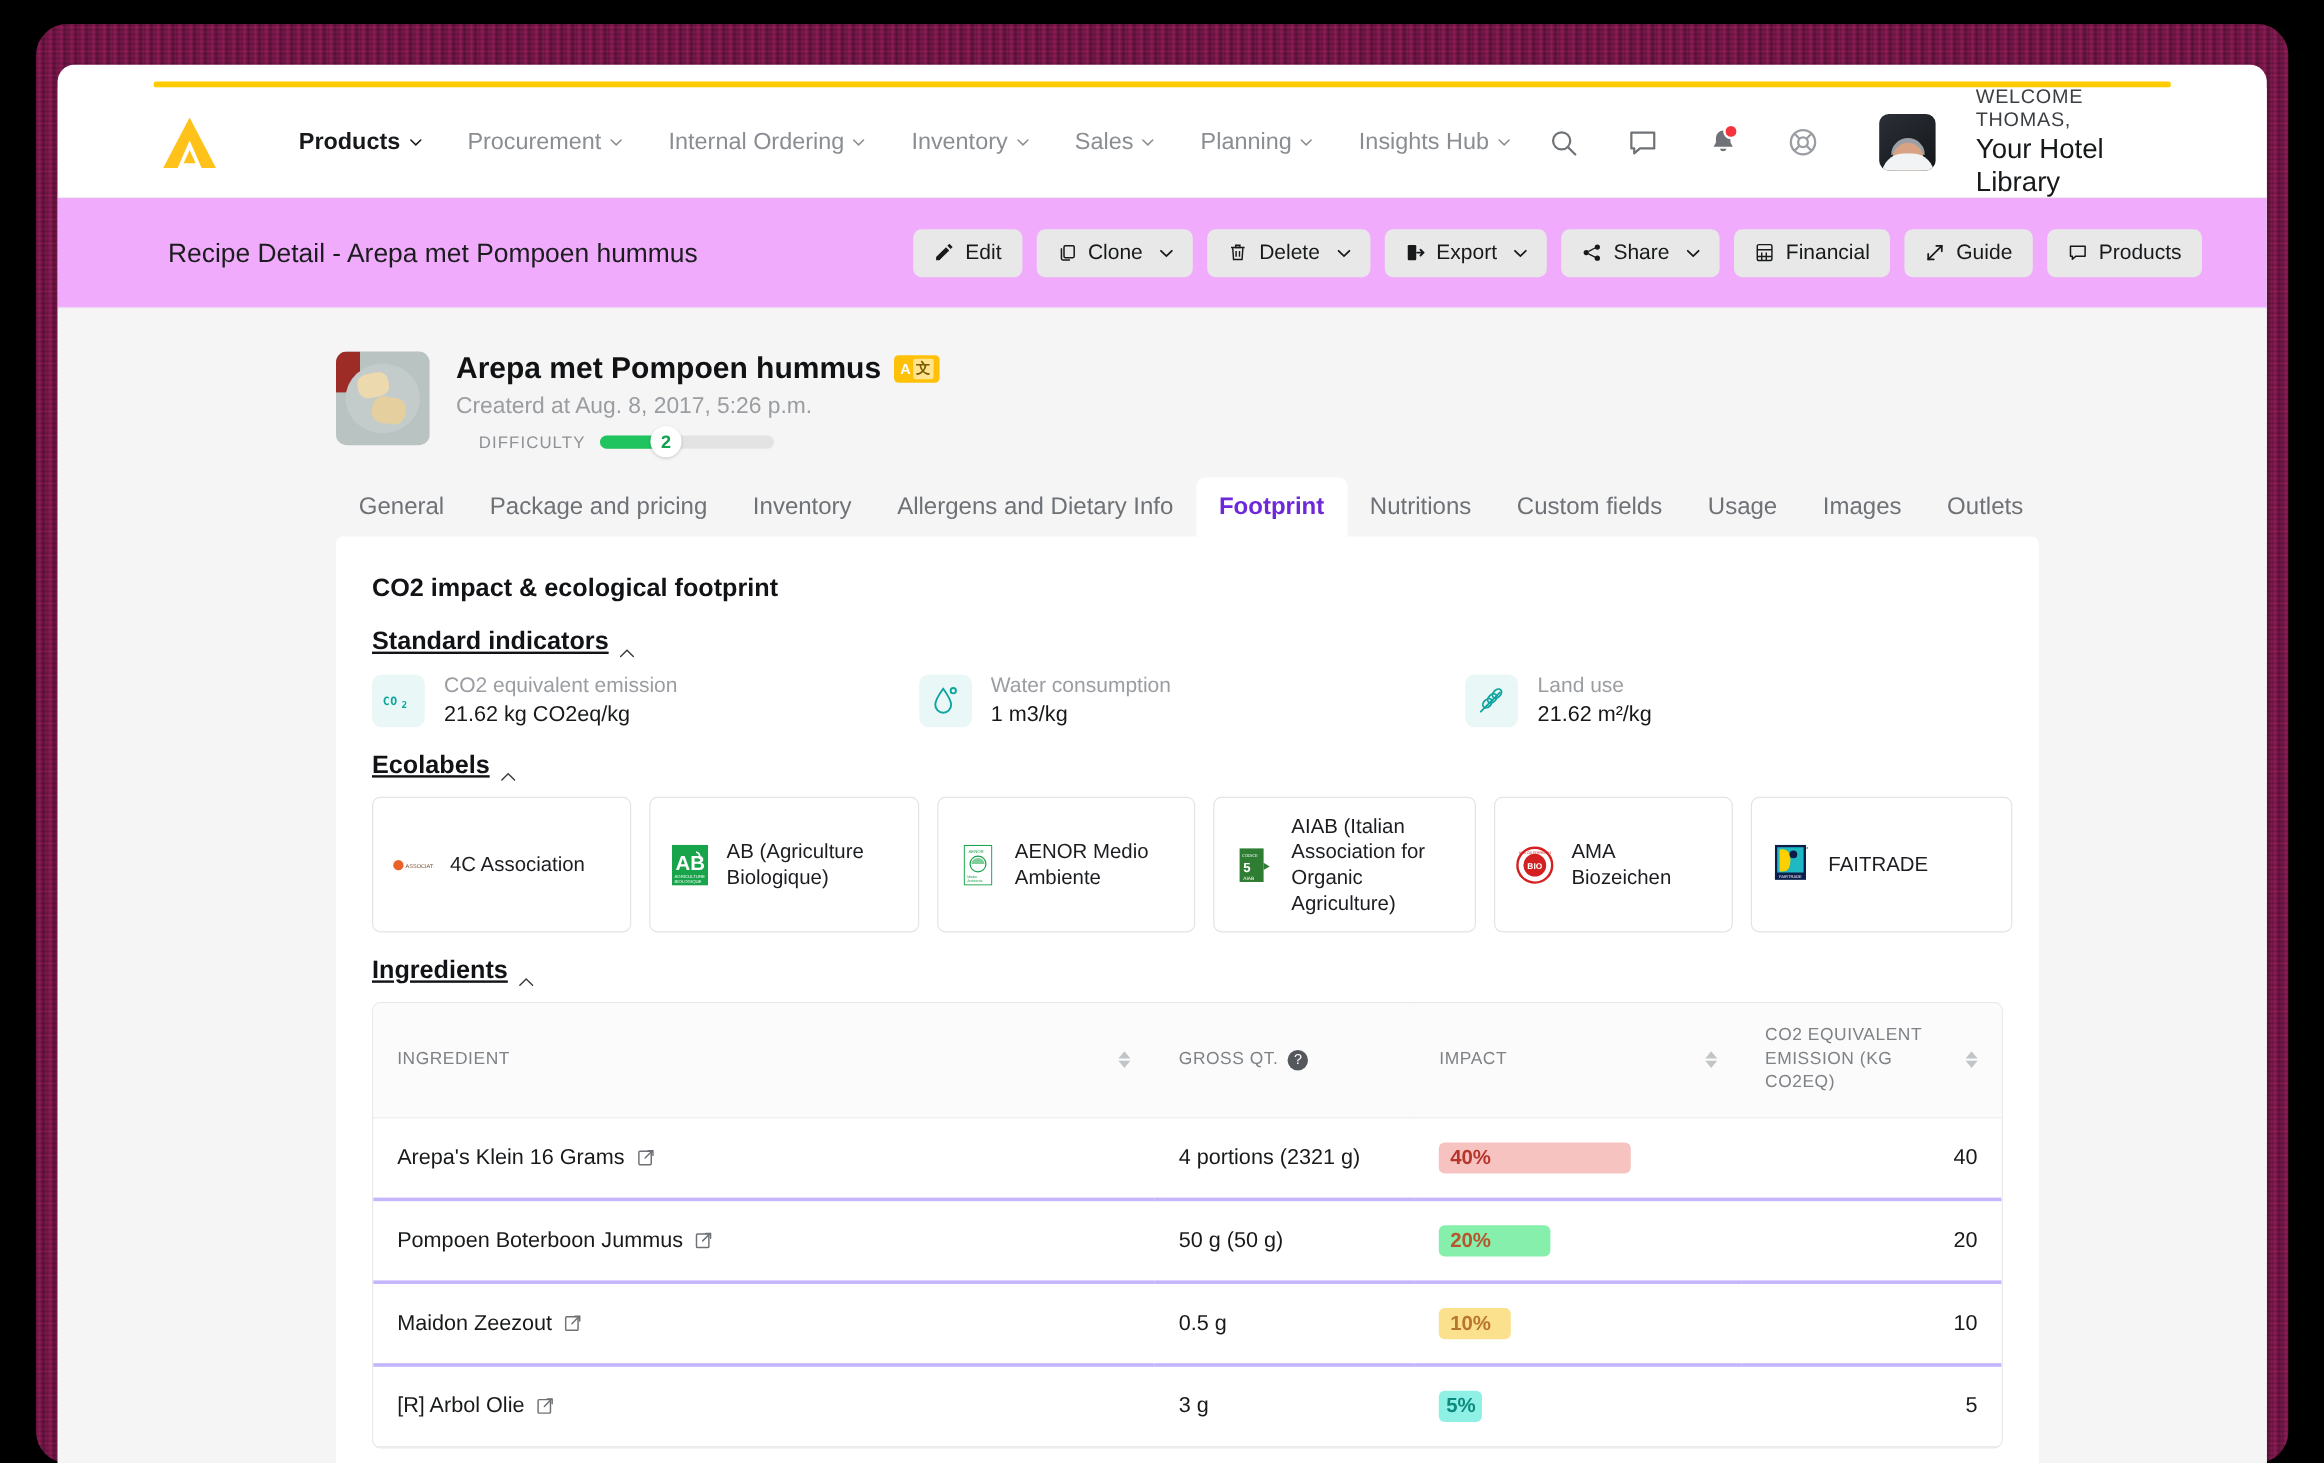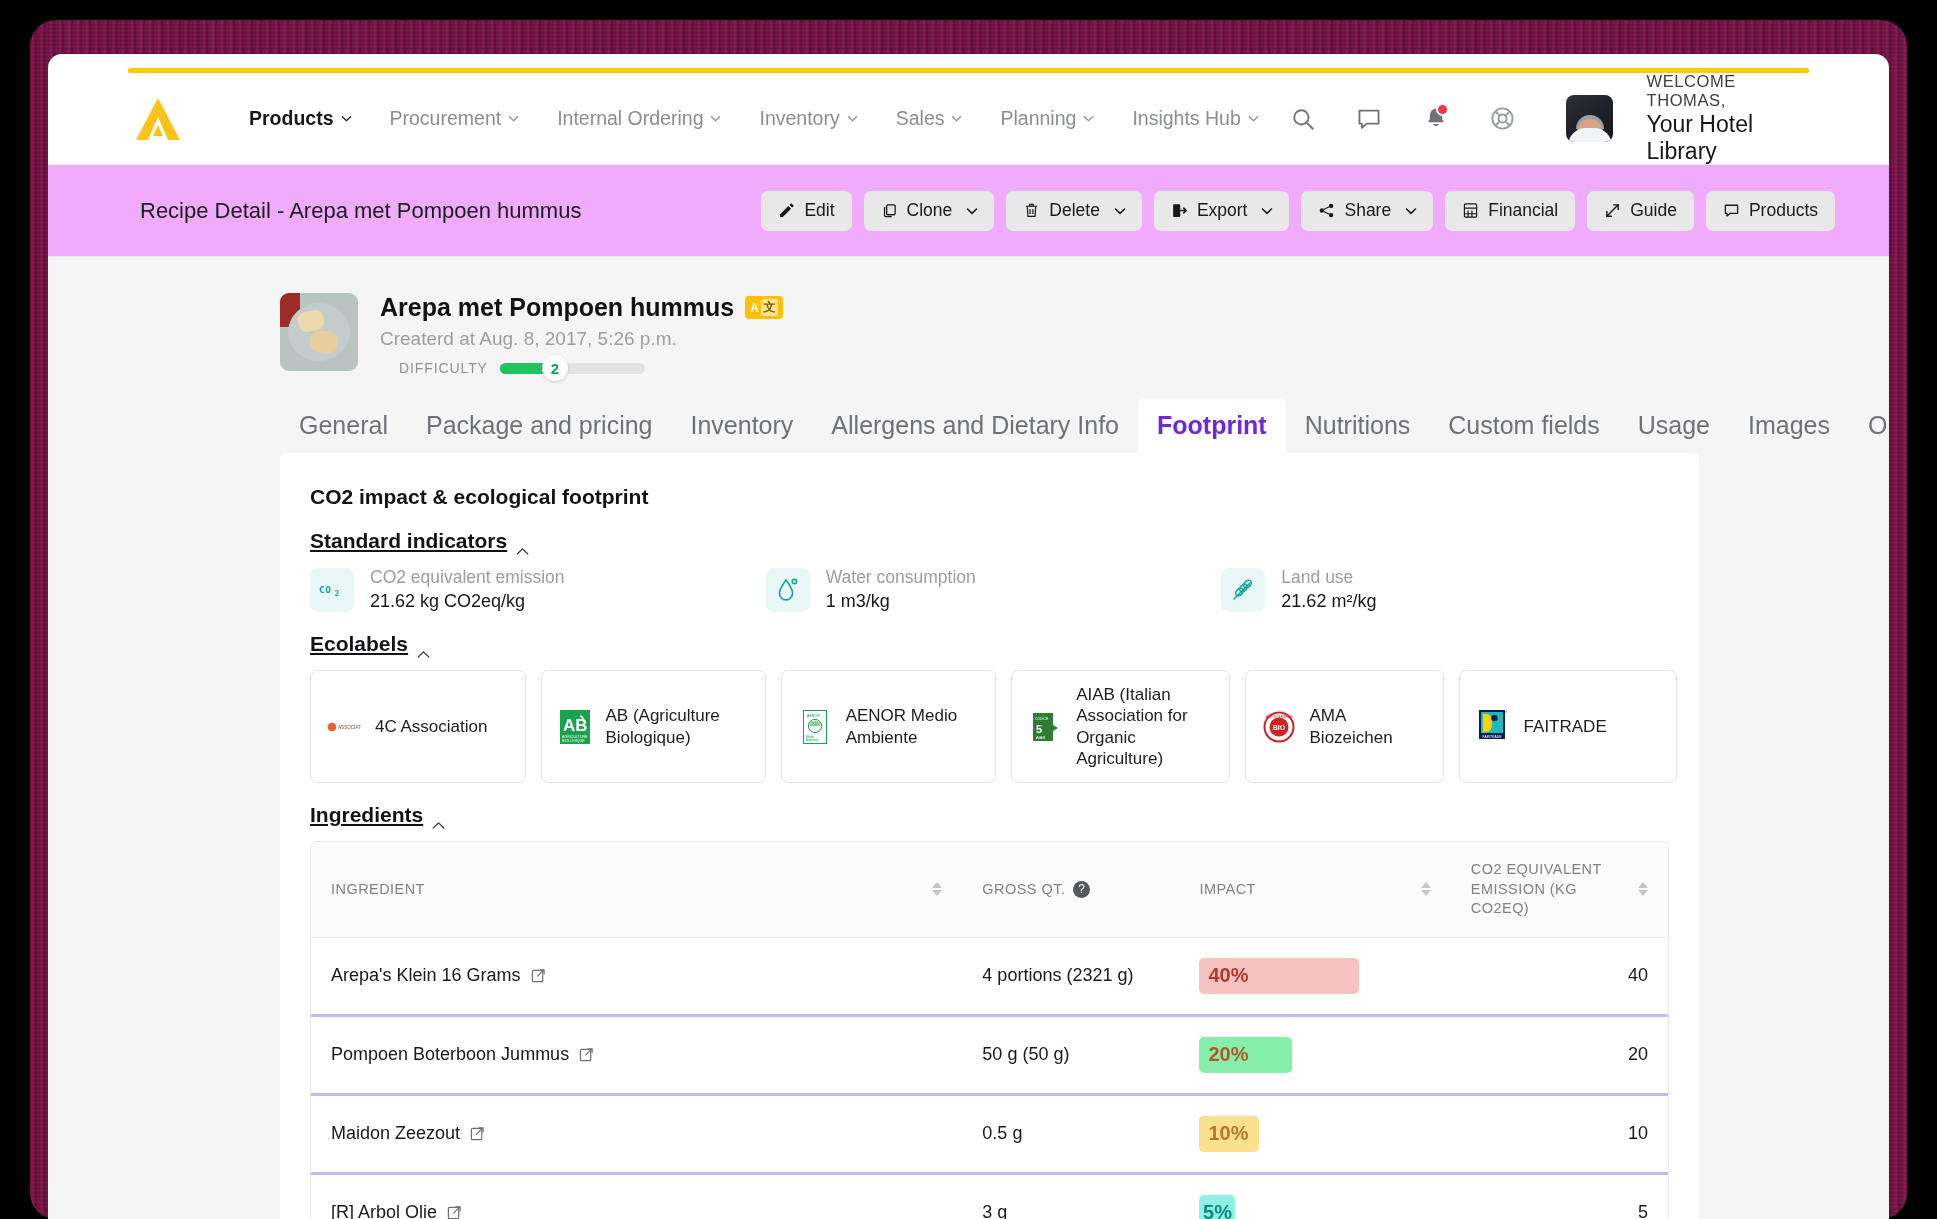--- a/index.html
+++ b/index.html
@@ -147,21 +147,21 @@
     position: absolute; left: 38%; top: 50%; transform: translate(-50%,-50%);
     background: #fff; border-radius: 50%; width: 26px; height: 26px;
     display: flex; align-items: center; justify-content: center;
     font-size: 15px; color: #0fa34f; font-weight: bold;
     box-shadow: 0 1px 3px rgba(0,0,0,.18);
   }
 
   
   .tabs { display: flex; align-items: flex-end; padding-left: 232px; margin-top: 22px; }
   .tab {
-    font-size: 25px; color: #6e7276; padding: 13px 19px; cursor: pointer;
+    font-size: 20px; color: #6e7276; padding: 13px 19px; cursor: pointer;
     white-space: nowrap; border-radius: 7px 7px 0 0;
   }
   .tab.active { background: #fff; color: #6d28d9; font-weight: bold; }
 
   
   .card {
     margin: 0 190px 0 232px; background: #fff; border-radius: 6px;
     padding: 26px 0 22px 0; min-height: 640px;
   }
   .card-inner { padding: 0 22px; }
@@ -209,22 +209,22 @@
   .sorter i.dn { border-top: 6px solid #c2c5c8; }
   .qmark {
     width: 17px; height: 17px; border-radius: 50%; background: #54585c; color: #fff;
     font-size: 12px; display: inline-flex; align-items: center; justify-content: center; flex:none;
   }
   tbody td { padding: 20px; font-size: 18px; color: #17191b; border-bottom: 3px solid #c4b5fd; }
   tbody tr:last-child td { border-bottom: 1px solid #ececec; }
   .ing-cell { display: flex; align-items: center; gap: 10px; }
   .ext-link { color: #6d7175; display: inline-flex; cursor: pointer; }
   .impact-pill {
-    display: inline-flex; align-items: center; height: 36px; border-radius: 5px;
-    font-size: 20px; font-weight: bold; padding: 0 9px; color: #c0392b;
+    display: inline-flex; align-items: center; height: 26px; border-radius: 5px;
+    font-size: 17px; font-weight: bold; padding: 0 9px; color: #c0392b;
   }
   .td-right { text-align: right; }
 </style>
 </head>
 <body>
 
 <div class="screen">
   <div class="bezel"></div>
 
   <div class="browser">

